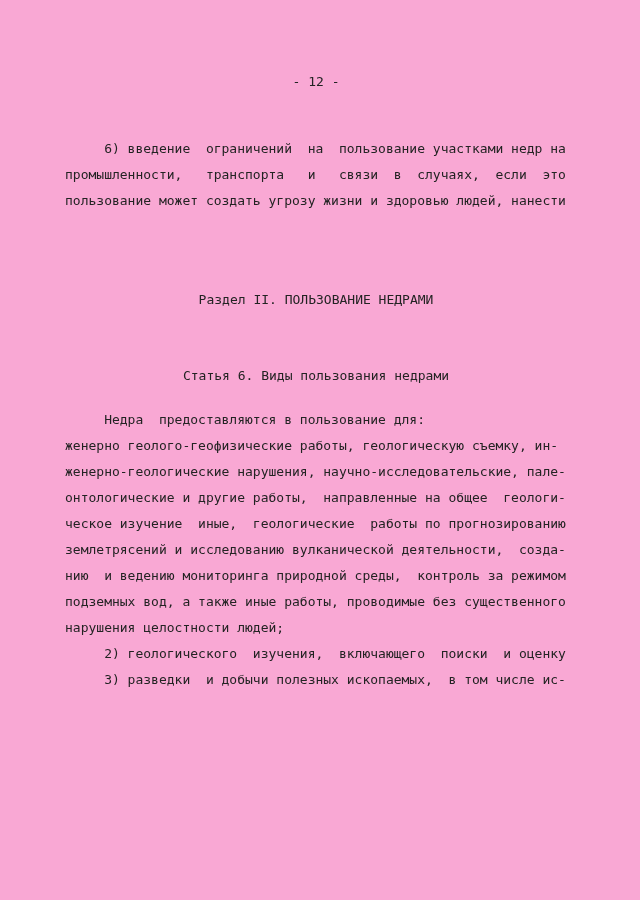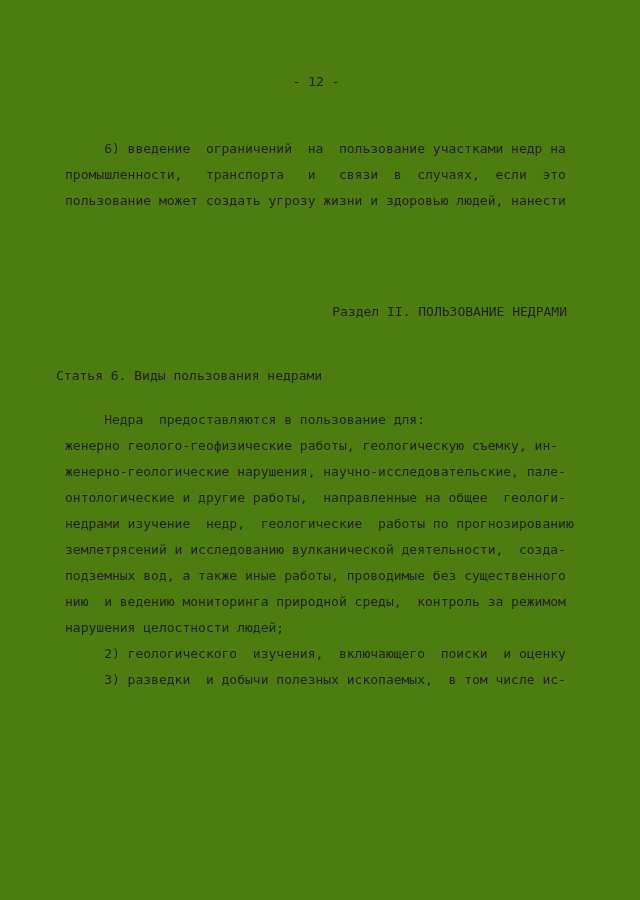--- a/index.html
+++ b/index.html
@@ -4,21 +4,21 @@
 <style>
   html, body {
     margin: 0;
     padding: 0;
     background: #ffffff;
   }
   .page {
     position: relative;
     width: 640px;
     height: 900px;
-    background: #4d7c0f;
+    background: #f9a8d4;
     overflow: hidden;
     font-family: "DejaVu Sans Mono", "Liberation Mono", monospace;
     font-size: 13px;
     line-height: 26px;
     color: #232323;
   }
   .line,
   .page-number,
   .heading {
     white-space: pre;
@@ -33,28 +33,28 @@
   .para-continuation {
     position: absolute;
     top: 136px;
     left: 65px;
   }
   .heading.section {
     position: absolute;
     top: 287px;
     left: 65px;
     width: 502px;
-    text-align: right;
-    margin-top: 12px;
+    text-align: center;
   }
   .heading.article {
     position: absolute;
     top: 363px;
-    left: 56px;
+    left: 65px;
     width: 502px;
+    text-align: center;
   }
   .article-body {
     position: absolute;
     top: 407px;
     left: 65px;
   }
 </style>
 </head>
 <body>
 
@@ -70,22 +70,22 @@
 
   <div class="heading section">Раздел II. ПОЛЬЗОВАНИЕ НЕДРАМИ</div>
 
   <div class="heading article">Статья 6. Виды пользования недрами</div>
 
   <div class="article-body">
     <div class="line">     Недра  предоставляются в пользование для:</div>
     <div class="line">женерно геолого-геофизические работы, геологическую съемку, ин-</div>
     <div class="line">женерно-геологические нарушения, научно-исследовательские, пале-</div>
     <div class="line">онтологические и другие работы,  направленные на общее  геологи-</div>
-    <div class="line">недрами изучение  недр,  геологические  работы по прогнозированию</div>
+    <div class="line">ческое изучение  иные,  геологические  работы по прогнозированию</div>
     <div class="line">землетрясений и исследованию вулканической деятельности,  созда-</div>
+    <div class="line">нию  и ведению мониторинга природной среды,  контроль за режимом</div>
     <div class="line">подземных вод, а также иные работы, проводимые без существенного</div>
-    <div class="line">нию  и ведению мониторинга природной среды,  контроль за режимом</div>
     <div class="line">нарушения целостности людей;</div>
     <div class="line">     2) геологического  изучения,  включающего  поиски  и оценку</div>
     <div class="line">     3) разведки  и добычи полезных ископаемых,  в том числе ис-</div>
   </div>
 
 </div>
 
 </body></html>

